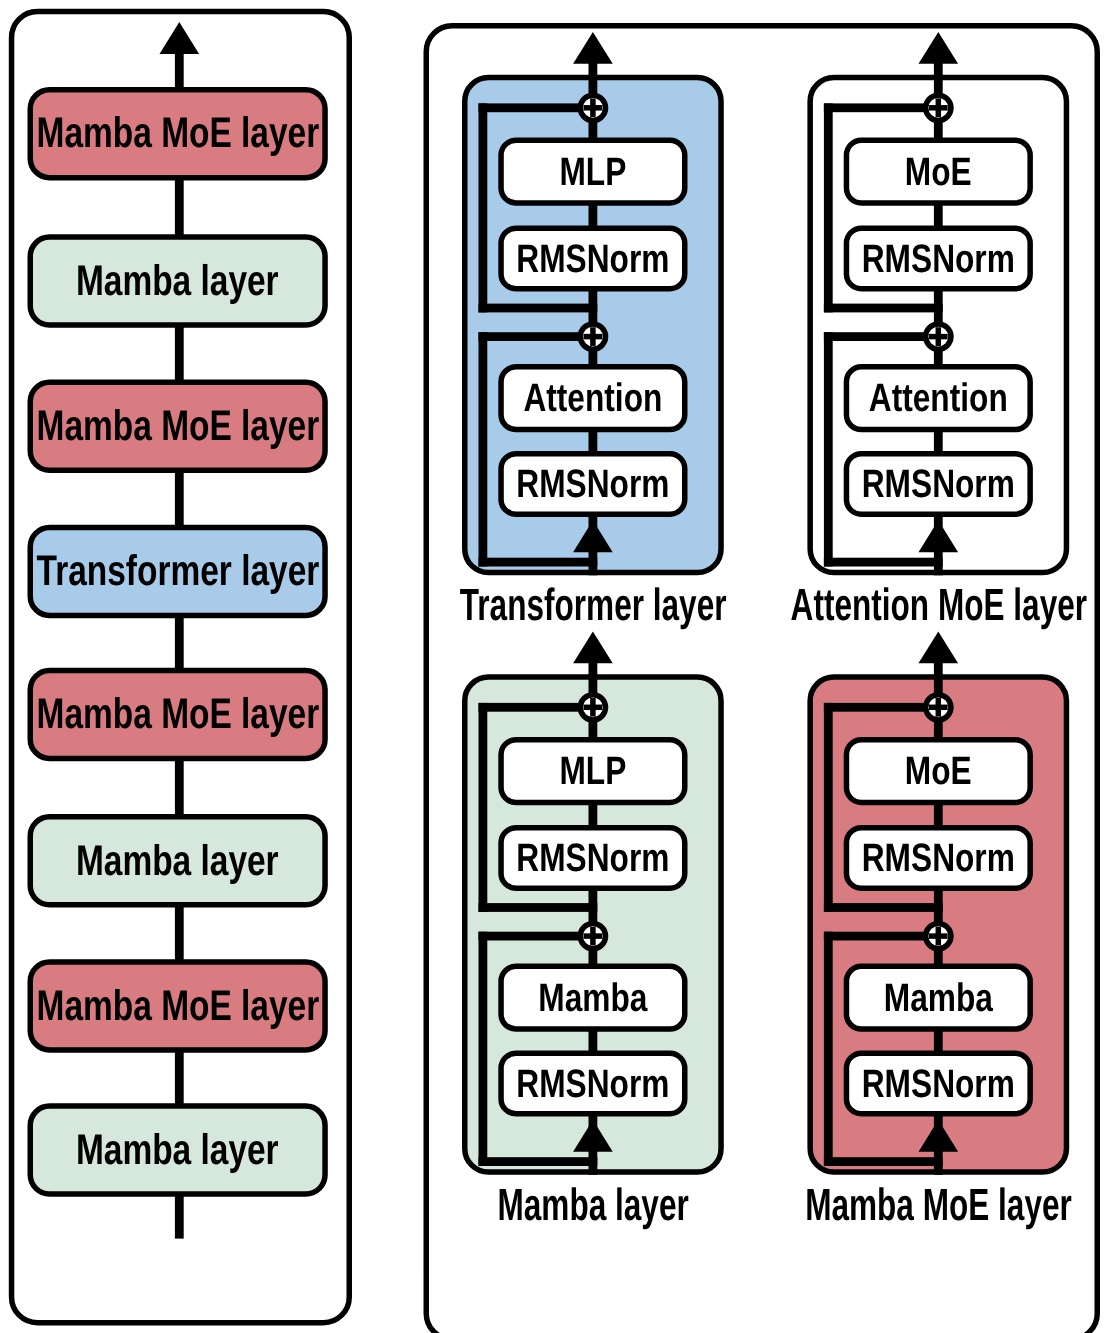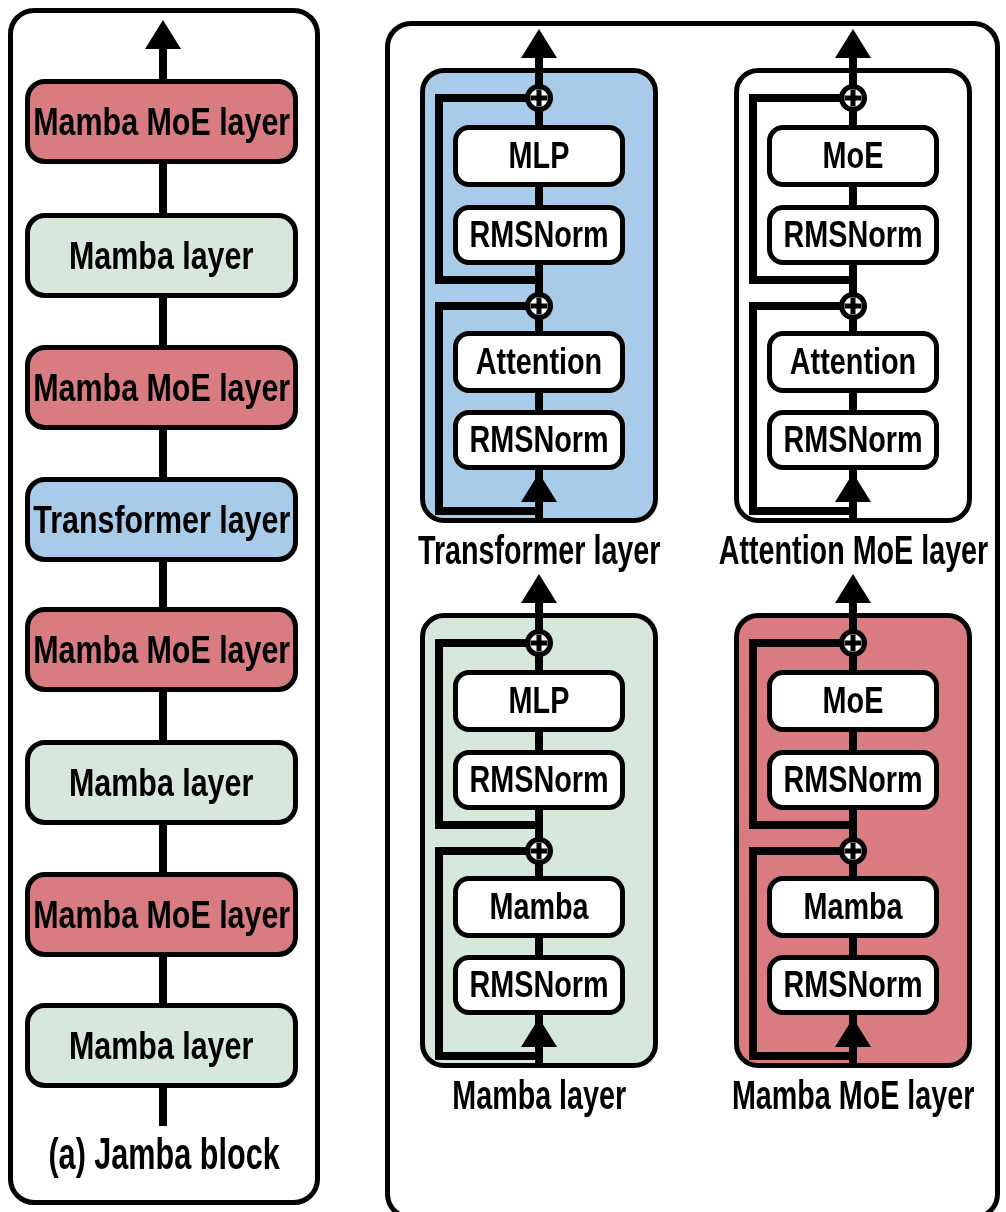--- a/index.html
+++ b/index.html
@@ -107,23 +107,20 @@
     <div class="abox" style="top: 864px; background-color: rgb(217, 124, 129);">
       <span class="t">Mamba MoE layer</span>
     </div>
     <div class="ln" style="left:151px; top:945px; width:8px; height:54px"></div>
 
     <div class="abox" style="top: 995px; background-color: rgb(213, 232, 219);">
       <span class="t">Mamba layer</span>
     </div>
     <div class="ln" style="left:151px; top:1076px; width:8px; height:42px"></div>
 
-    <div class="caption cap-a" style="top:1118px; height:56px">
-      <span class="t">(a) Jamba block</span>
-    </div>
   </div>
 
   <div class="panel" style="left:385px; top:21px; width:615px; height:1199px">
 
     <div class="diagram" style="left:19px; top:2px">
       <div class="tri" style="left:117px; top:6px"></div>
       <div class="ln" style="left:131px; top:31px; width:8px; height:16px"></div>
       <div class="dbox" style="background-color: rgb(167, 203, 233);"></div>
       <div class="ln" style="left:131px; top:45px; width:8px; height:455px"></div>
       <div class="ln" style="left:31px; top:71px; width:108px; height:8px"></div>

